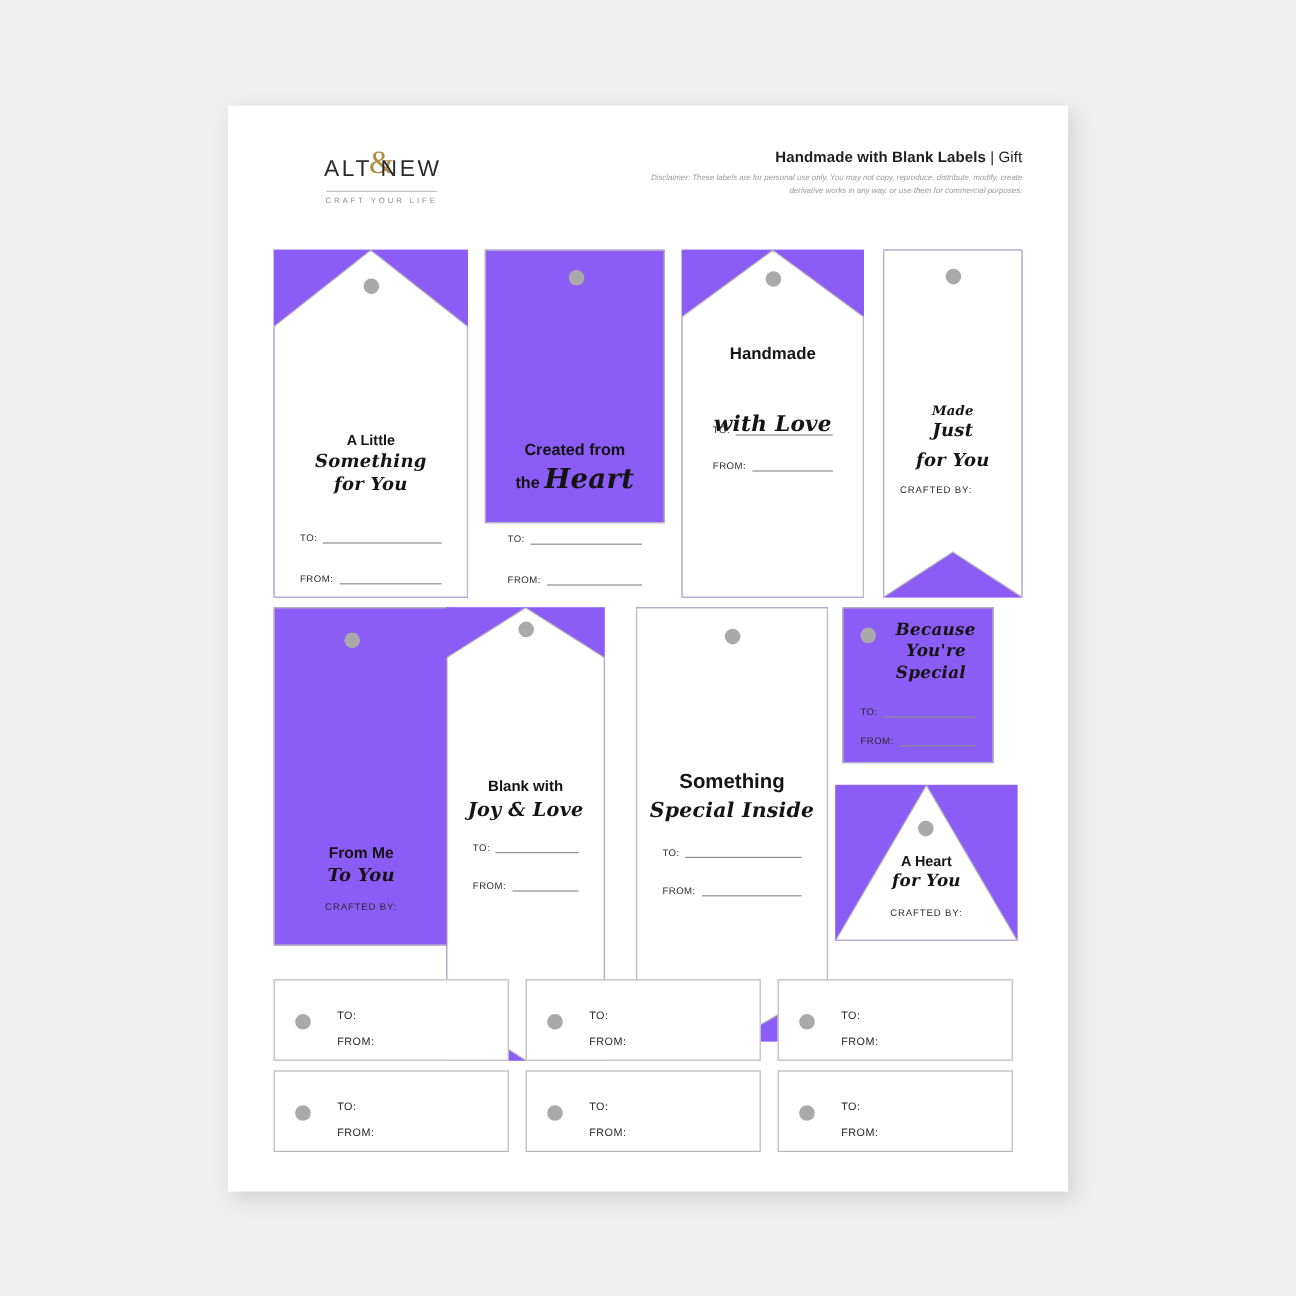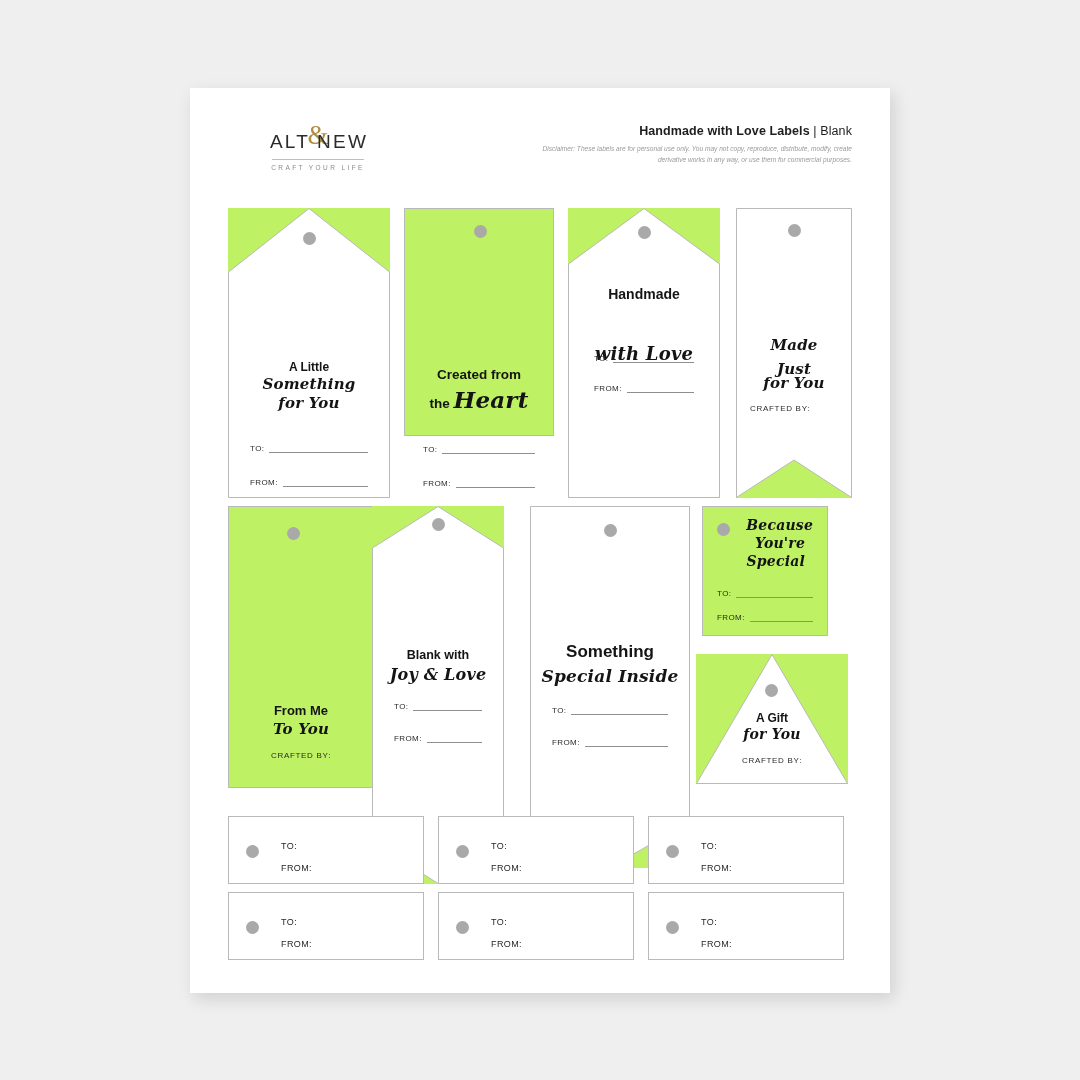--- a/index.html
+++ b/index.html
@@ -86,21 +86,21 @@
     line-height: 1.65;
     color: #9a9a9a;
     font-style: italic;
   }
 
   
   .tag {
     position: absolute;
     border: 1px solid #b9b9b9;
     box-sizing: border-box;
-    background: #bef264;
+    background: #8b5cf6;
   }
   .hole {
     position: absolute;
     width: 13px;
     height: 13px;
     border-radius: 50%;
     background: #a9a9a9;
   }
 
   .script {
@@ -181,21 +181,21 @@
 
     <div class="brand">
       <div class="brand-amp">&amp;</div>
       <div class="brand-name">ALT NEW</div>
       <div class="brand-rule"></div>
       <div class="brand-tag">CRAFT YOUR LIFE</div>
     </div>
 
     <div class="head-right">
       <div class="head-title">
-        <span>Handmade with Love Labels</span><span class="thin"> | </span><span class="thin">Blank</span>
+        <span>Handmade with Blank Labels</span><span class="thin"> | </span><span class="thin">Gift</span>
       </div>
       <div class="head-disc">Disclaimer: These labels are for personal use only. You may not copy, reproduce, distribute, modify, create derivative works in any way, or use them for commercial purposes.</div>
     </div>
 
     <div class="tag" style="left:38px; top:120px; width:162px; height:290px; border:none;">
       <div class="outline">
         <svg viewBox="0 0 162 290" preserveAspectRatio="none">
           <polygon points="0.5,64 81,0.5 161.5,64 161.5,289.5 0.5,289.5" vector-effect="non-scaling-stroke"></polygon>
         </svg>
       </div>
@@ -261,22 +261,22 @@
     </div>
 
     <div class="tag" style="left:546px; top:120px; width:116px; height:290px; border:none;">
       <div class="outline">
         <svg viewBox="0 0 116 290" preserveAspectRatio="none">
           <polygon points="0.5,0.5 115.5,0.5 115.5,289.5 58,252 0.5,289.5" vector-effect="non-scaling-stroke"></polygon>
         </svg>
       </div>
       <div class="hole" style="left:52px; top:16px;"></div>
       <div class="content" style="padding:0 12px;">
-        <div class="script t-center" style="position:absolute; left:0; right:0; top:128px; font-size:15px;">Made</div>
-        <div class="script t-center" style="position:absolute; left:0; right:0; top:152px; font-size:15px;font-style:italic;">Just</div>
+        <div class="script t-center" style="position:absolute; left:0; right:0; top:128px; font-size:11px;">Made</div>
+        <div class="script t-center" style="position:absolute; left:0; right:0; top:141px; font-size:15px;font-style:italic;">Just</div>
         <div class="script t-center" style="position:absolute; left:0; right:0; top:166px; font-size:15px;">for You</div>
         <div class="craft" style="position:absolute; left:14px; top:190px;">CRAFTED BY:</div>
       </div>
     </div>
 
     <div class="tag" style="left:38px; top:418px; width:146px; height:282px;">
       <div class="hole" style="left:58px; top:20px;"></div>
       <div class="content" style="padding:0 14px;">
         <div class="blocky t-center" style="position:absolute; left:0; right:0; top:196px; font-size:13px;">From Me</div>
         <div class="script t-center" style="position:absolute; left:0; right:0; top:213px; font-size:15px;">To You</div>
@@ -350,21 +350,21 @@
     </div>
 
     <div class="tag" style="left:506px; top:566px; width:152px; height:130px; border:none;">
       <div class="outline">
         <svg viewBox="0 0 152 130" preserveAspectRatio="none">
           <polygon points="76,0.5 151.5,129.5 0.5,129.5" vector-effect="non-scaling-stroke"></polygon>
         </svg>
       </div>
       <div class="hole" style="left:69px; top:30px;"></div>
       <div class="content" style="padding:0 14px;">
-        <div class="blocky t-center" style="position:absolute; left:0; right:0; top:57px; font-size:12px;">A Gift</div>
+        <div class="blocky t-center" style="position:absolute; left:0; right:0; top:57px; font-size:12px;">A Heart</div>
         <div class="script t-center" style="position:absolute; left:0; right:0; top:72px; font-size:14px;">for You</div>
         <div class="craft t-center" style="position:absolute; left:0; right:0; top:96px;">CRAFTED BY:</div>
       </div>
     </div>
 
     <div class="mini" style="left:38px; top:728px; width:196px; height:68px;">
       <div class="hole"></div>
       <div class="lines">
         <div>TO:</div>
         <div>FROM:</div>

